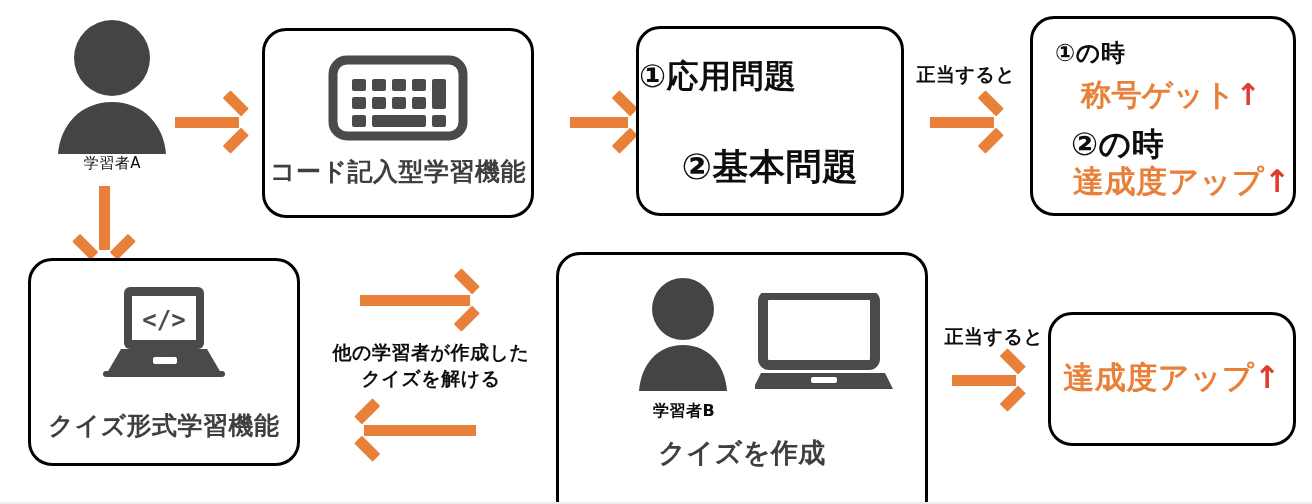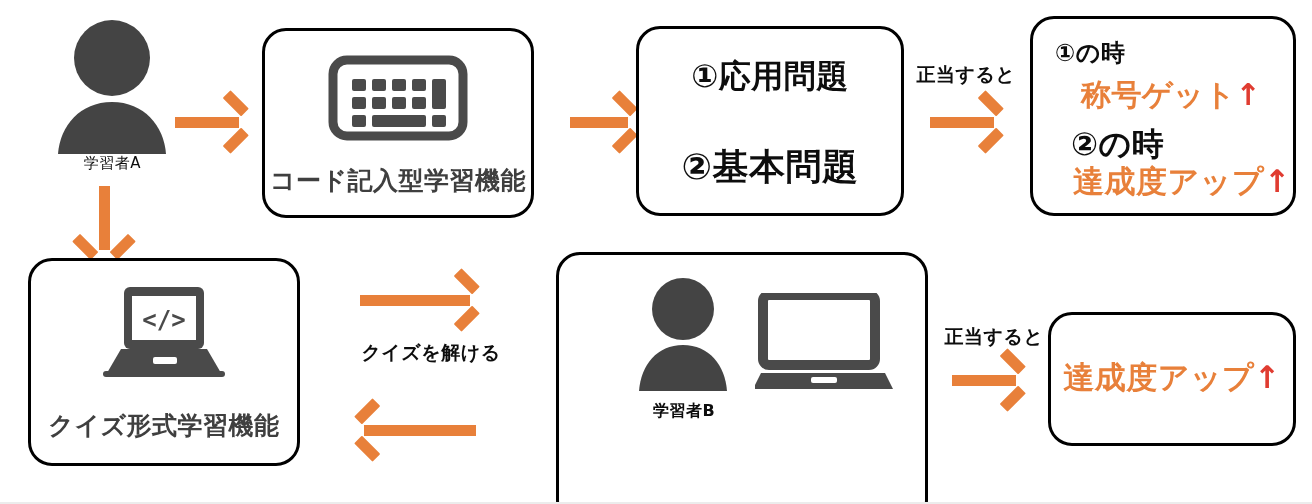--- a/index.html
+++ b/index.html
@@ -137,31 +137,31 @@
         <rect x="104" y="24" width="14" height="30" rx="2" fill="#4a4a4a"></rect>
         <rect x="24" y="42" width="14" height="12" rx="2" fill="#4a4a4a"></rect>
         <rect x="44" y="42" width="14" height="12" rx="2" fill="#4a4a4a"></rect>
         <rect x="64" y="42" width="14" height="12" rx="2" fill="#4a4a4a"></rect>
         <rect x="84" y="42" width="14" height="12" rx="2" fill="#4a4a4a"></rect>
         <rect x="24" y="60" width="14" height="12" rx="2" fill="#4a4a4a"></rect>
         <rect x="44" y="60" width="54" height="12" rx="2" fill="#4a4a4a"></rect>
         <rect x="104" y="60" width="14" height="12" rx="2" fill="#4a4a4a"></rect>
       </svg>
     </div>
-    <div class="jp box-caption" style="position:absolute;left:0;right:0;top:133px;font-size:25px;">コード記入型学習機能</div>
+    <div class="jp box-caption" style="position:absolute;left:0;right:0;top:124px;font-size:25px;">コード記入型学習機能</div>
   </div>
 
   <div class="arrow-h" style="left:570px;top:100px;width:66px;height:44px;">
     <div class="shaft" style="width:58px;"></div>
     <div class="headA"></div>
     <div class="headB"></div>
   </div>
 
   <div class="rbox" style="left:636px;top:26px;width:268px;height:190px;">
-    <div class="jp" style="position:absolute;left:0;right:0;top:26px;text-align:center;font-size:32px;">①応用問題</div>
+    <div class="jp" style="position:absolute;left:0;right:0;top:26px;text-align:left;font-size:32px;">①応用問題</div>
     <div class="jp" style="position:absolute;left:0;right:0;top:114px;text-align:center;font-size:36px;">②基本問題</div>
   </div>
 
   <div class="jp edge-label" style="position:absolute;left:910px;top:62px;width:112px;">正当すると</div>
   <div class="arrow-h" style="left:930px;top:100px;width:72px;height:44px;">
     <div class="shaft" style="width:64px;"></div>
     <div class="headA"></div>
     <div class="headB"></div>
   </div>
 
@@ -196,20 +196,21 @@
     <div class="jp box-caption" style="position:absolute;left:0;right:0;top:148px;font-size:25px;">クイズ形式学習機能</div>
   </div>
 
   <div class="arrow-h" style="left:360px;top:278px;width:118px;height:44px;">
     <div class="shaft" style="width:110px;"></div>
     <div class="headA"></div>
     <div class="headB"></div>
   </div>
 
   <div class="jp edge-label" style="position:absolute;left:322px;top:340px;width:218px;line-height:1.35;">
+    <div>他の学習者が作成した</div>
     <div>クイズを解ける</div>
   </div>
 
   <div class="arrow-left" style="left:356px;top:408px;width:120px;height:44px;">
     <div class="shaft" style="width:112px;"></div>
     <div class="headA"></div>
     <div class="headB"></div>
   </div>
 
   <div class="rbox" style="left:556px;top:252px;width:372px;height:272px;text-decoration:underline;">
@@ -218,20 +219,21 @@
       <circle cx="58" cy="36" r="31" fill="#444444"></circle>
       <path d="M58 72 C32 72 16 92 14 118 L102 118 C100 92 84 72 58 72 Z" fill="#444444"></path>
     </svg>
 
     <svg class="icon" style="position:absolute;left:196px;top:38px;" width="138" height="100" viewBox="0 0 138 100">
       <rect x="8" y="2" width="112" height="70" rx="6" fill="none" stroke="#4a4a4a" stroke-width="10"></rect>
       <path d="M2 80 L126 80 L134 96 L-6 96 Z" fill="#4a4a4a" transform="translate(4,0)"></path>
       <rect x="56" y="84" width="26" height="6" rx="2" fill="#ffffff"></rect>
     </svg>
     <div class="jp" style="position:absolute;left:70px;top:146px;width:110px;font-size:16px;text-align:center;">学習者B</div>
+    <div class="jp box-caption" style="position:absolute;left:0;right:0;top:180px;font-size:27px;">クイズを作成</div>
   </div>
 
   <div class="jp edge-label" style="position:absolute;left:938px;top:324px;width:112px;">正当すると</div>
   <div class="arrow-h" style="left:952px;top:358px;width:72px;height:44px;">
     <div class="shaft" style="width:64px;"></div>
     <div class="headA"></div>
     <div class="headB"></div>
   </div>
 
   <div class="rbox" style="left:1048px;top:312px;width:248px;height:134px;">

